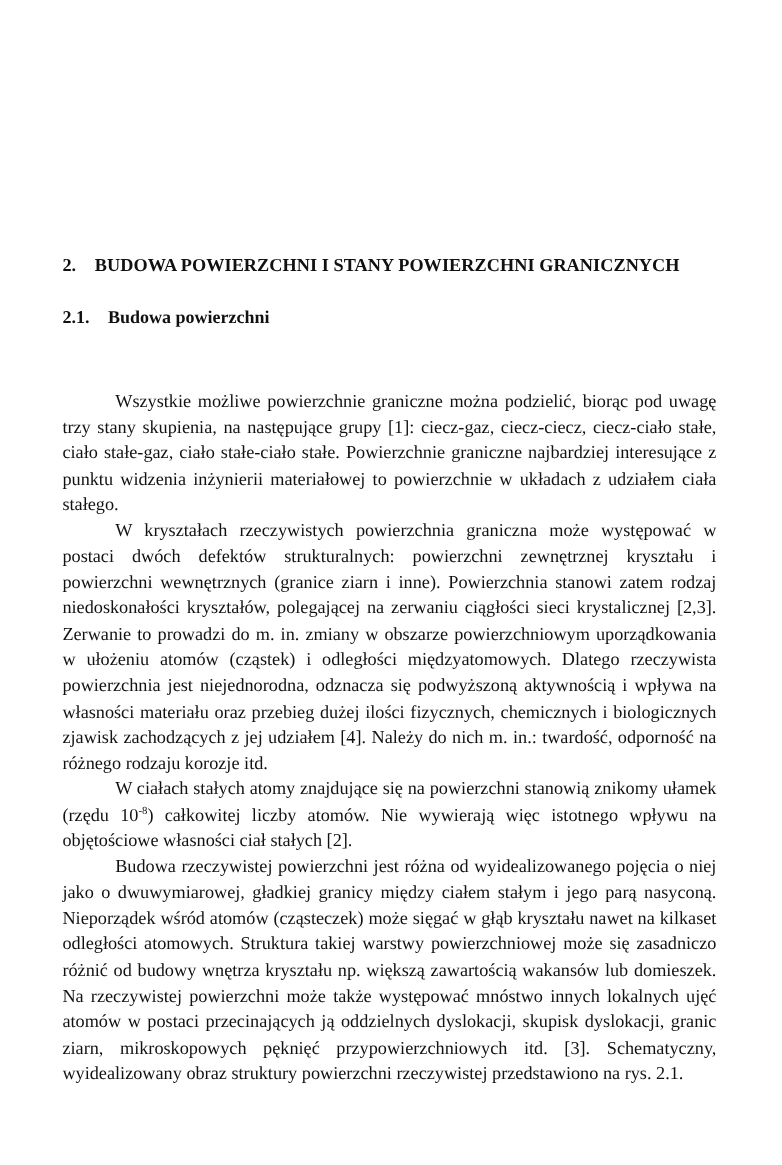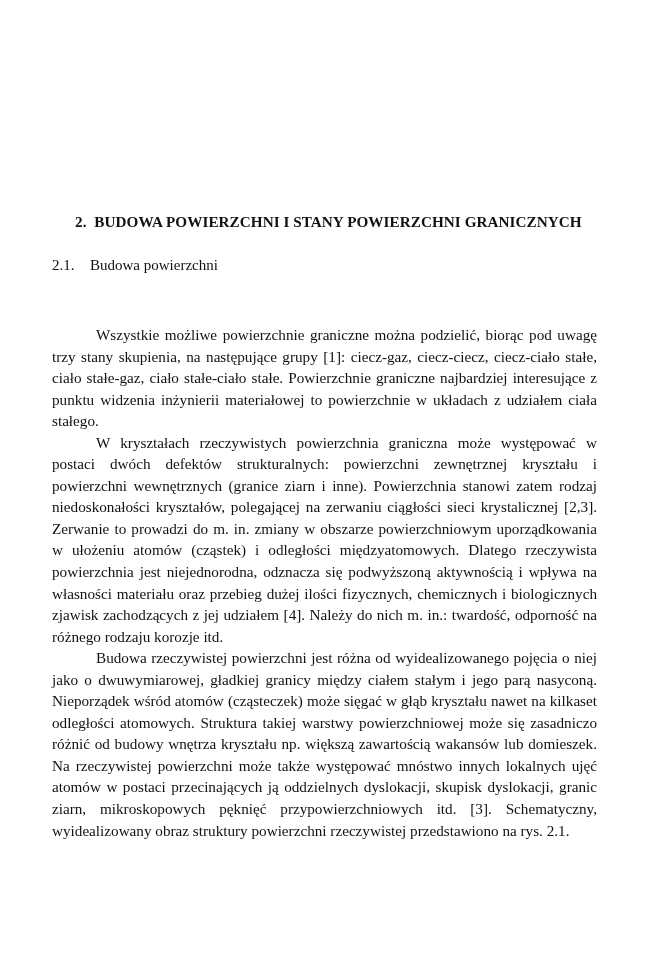--- a/index.html
+++ b/index.html
@@ -23,31 +23,30 @@
   }
   .chapter-heading {
     position: absolute;
     top: 213px;
     left: 0;
     width: 545px;
     font-weight: bold;
     font-size: 15.2px;
     letter-spacing: 0.05px;
     white-space: nowrap;
-    text-align: center;
   }
   .chapter-heading .num {
     display: inline-block;
     width: 27px;
   }
   .section-heading {
     position: absolute;
     top: 257px;
     left: 0;
-    font-weight: normal;
+    font-weight: bold;
     font-size: 15px;
     white-space: nowrap;
   }
   .section-heading .num {
     display: inline-block;
     width: 38px;
   }
   .body-text {
     position: absolute;
     top: 293px;
@@ -77,16 +76,17 @@
     <span class="num">2.</span><span>BUDOWA POWIERZCHNI I STANY POWIERZCHNI GRANICZNYCH</span>
   </div>
 
   <div class="section-heading">
     <span class="num">2.1.</span><span>Budowa powierzchni</span>
   </div>
 
   <div class="body-text">
     <p>Wszystkie możliwe powierzchnie graniczne można podzielić, biorąc pod uwagę trzy stany skupienia, na następujące grupy [1]: ciecz-gaz, ciecz-ciecz, ciecz-ciało stałe, ciało stałe-gaz, ciało stałe-ciało stałe. Powierzchnie graniczne najbardziej interesujące z punktu widzenia inżynierii materiałowej to powierzchnie w układach z udziałem ciała stałego.</p>
     <p>W kryształach rzeczywistych powierzchnia graniczna może występować w postaci dwóch defektów strukturalnych: powierzchni zewnętrznej kryształu i powierzchni wewnętrznych (granice ziarn i inne). Powierzchnia stanowi zatem rodzaj niedoskonałości kryształów, polegającej na zerwaniu ciągłości sieci krystalicznej [2,3]. Zerwanie to prowadzi do m. in. zmiany w obszarze powierzchniowym uporządkowania w ułożeniu atomów (cząstek) i odległości międzyatomowych. Dlatego rzeczywista powierzchnia jest niejednorodna, odznacza się podwyższoną aktywnością i wpływa na własności materiału oraz przebieg dużej ilości fizycznych, chemicznych i biologicznych zjawisk zachodzących z jej udziałem [4]. Należy do nich m. in.: twardość, odporność na różnego rodzaju korozje itd.</p>
+    <p><span>W ciałach stałych atomy znajdujące się na powierzchni stanowią znikomy ułamek (rzędu 10</span><sup>-8</sup><span>) całkowitej liczby atomów. Nie wywierają więc istotnego wpływu na objętościowe własności ciał stałych [2].</span></p>
     <p>Budowa rzeczywistej powierzchni jest różna od wyidealizowanego pojęcia o niej jako o dwuwymiarowej, gładkiej granicy między ciałem stałym i jego parą nasyconą. Nieporządek wśród atomów (cząsteczek) może sięgać w głąb kryształu nawet na kilkaset odległości atomowych. Struktura takiej warstwy powierzchniowej może się zasadniczo różnić od budowy wnętrza kryształu np. większą zawartością wakansów lub domieszek. Na rzeczywistej powierzchni może także występować mnóstwo innych lokalnych ujęć atomów w postaci przecinających ją oddzielnych dyslokacji, skupisk dyslokacji, granic ziarn, mikroskopowych pęknięć przypowierzchniowych itd. [3]. Schematyczny, wyidealizowany obraz struktury powierzchni rzeczywistej przedstawiono na rys. 2.1.</p>
   </div>
 
 </div>
 
 </body></html>

